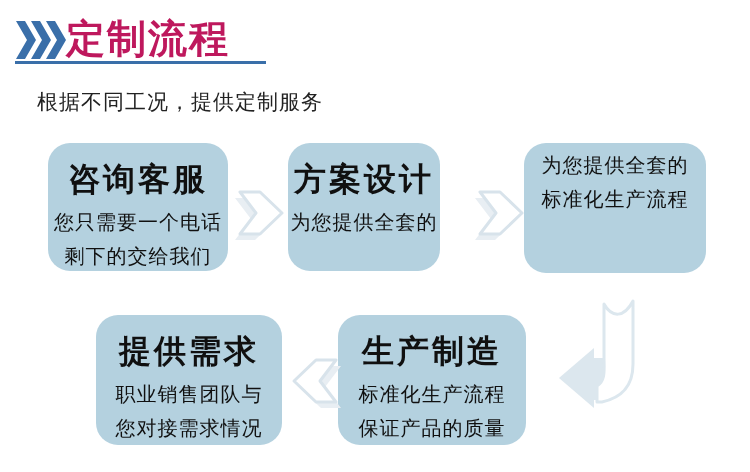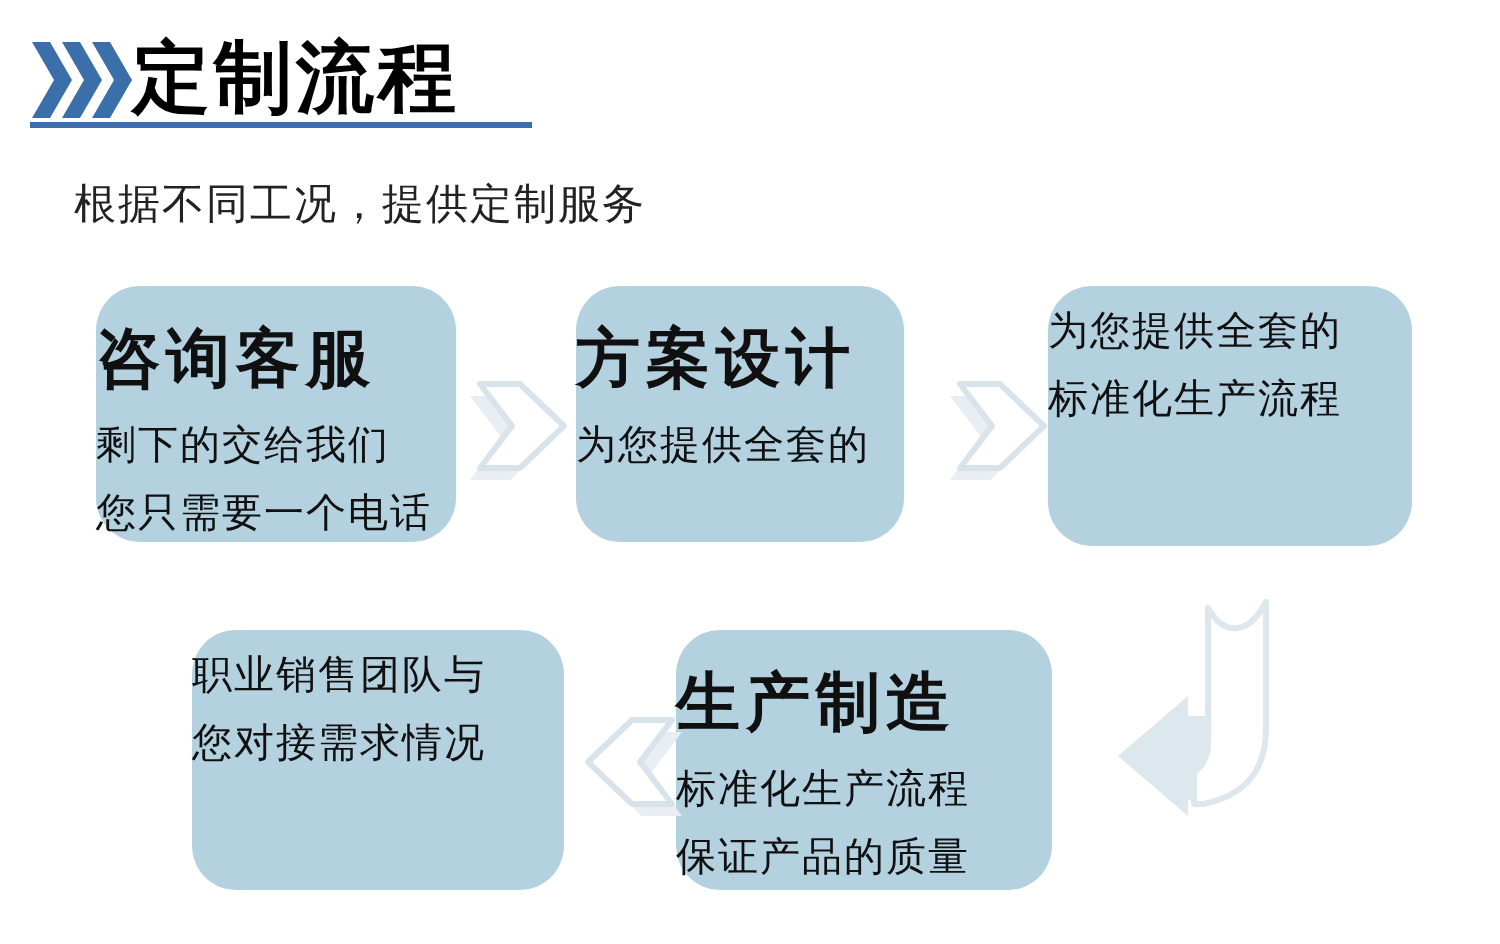--- a/index.html
+++ b/index.html
@@ -10,54 +10,55 @@
     background: #ffffff;
     overflow: hidden;
     font-family: "Liberation Sans", sans-serif;
   }
 
   
   #header { position: absolute; left: 0; top: 0; width: 750px; height: 80px; }
   #chevrons { position: absolute; left: 16px; top: 21px; width: 50px; height: 38px; }
   #page-title {
     position: absolute; left: 66px; top: 12px;
-    font-size: 39px; font-weight: 700; color: #000000;
+    font-size: 39px; font-weight: 700; color: #be185d;
     letter-spacing: 2px; white-space: nowrap;
   }
   #title-underline {
     position: absolute; left: 15px; top: 61px;
     width: 251px; height: 3px; background: #3a6fa9;
   }
   #subtitle {
     position: absolute; left: 37px; top: 88px;
     font-size: 21px; color: #222222; letter-spacing: 1px; white-space: nowrap; text-align: center;
   }
 
   
   .pbox {
     position: absolute;
     background: #b4d1df;
     border-radius: 22px;
+    text-align: center;
     color: #101010;
   }
   .pbox-title {
     margin-top: 15px;
     font-size: 32px; font-weight: 700;
     letter-spacing: 3px; white-space: nowrap;
     font-family: "Liberation Sans", sans-serif;
   }
   .pbox-line {
     margin-top: 7px;
     font-size: 20px; letter-spacing: 1px; white-space: nowrap;
     font-family: "Liberation Serif", serif;
   }
   .pbox-line:first-of-type { margin-top: 9px; }
 
   #box-consult      { left: 48px;  top: 143px; width: 180px; height: 128px; }
-  #box-design       { left: 288px; top: 143px; width: 164px; height: 128px; }
+  #box-design       { left: 288px; top: 143px; width: 152px; height: 128px; }
   #box-aftersales   { left: 524px; top: 143px; width: 182px; height: 130px; }
   #box-requirements { left: 96px;  top: 315px; width: 186px; height: 130px; }
   #box-production   { left: 338px; top: 315px; width: 188px; height: 130px; }
 
   
   .arrow { position: absolute; }
   #arrow-1 { left: 228px; top: 182px; width: 62px; height: 62px; }
   #arrow-2 { left: 468px; top: 182px; width: 62px; height: 62px; }
   #arrow-3 { left: 286px; top: 350px; width: 62px; height: 62px; }
   #arrow-4 { left: 556px; top: 294px; width: 82px; height: 122px; }
@@ -78,35 +79,36 @@
     <div id="page-title">定制流程</div>
     <div id="title-underline"></div>
   </div>
 
   <div id="subtitle">根据不同工况，提供定制服务</div>
 
   <div>
 
     <div class="pbox" id="box-consult">
       <div class="pbox-title">咨询客服</div>
+      <div class="pbox-line">您只需要一个电话</div>
       <div class="pbox-line">剩下的交给我们</div>
-      <div class="pbox-line">您只需要一个电话</div>
     </div>
 
     <div class="pbox" id="box-design">
       <div class="pbox-title">方案设计</div>
       <div class="pbox-line">为您提供全套的</div>
     </div>
 
     <div class="pbox" id="box-aftersales">
       <div class="pbox-line">为您提供全套的</div>
       <div class="pbox-line">标准化生产流程</div>
     </div>
 
     <div class="pbox" id="box-requirements">
+      <div class="pbox-title">提供需求</div>
       <div class="pbox-line">职业销售团队与</div>
       <div class="pbox-line">您对接需求情况</div>
     </div>
 
     <div class="pbox" id="box-production">
       <div class="pbox-title">生产制造</div>
       <div class="pbox-line">标准化生产流程</div>
       <div class="pbox-line">保证产品的质量</div>
     </div>
 

